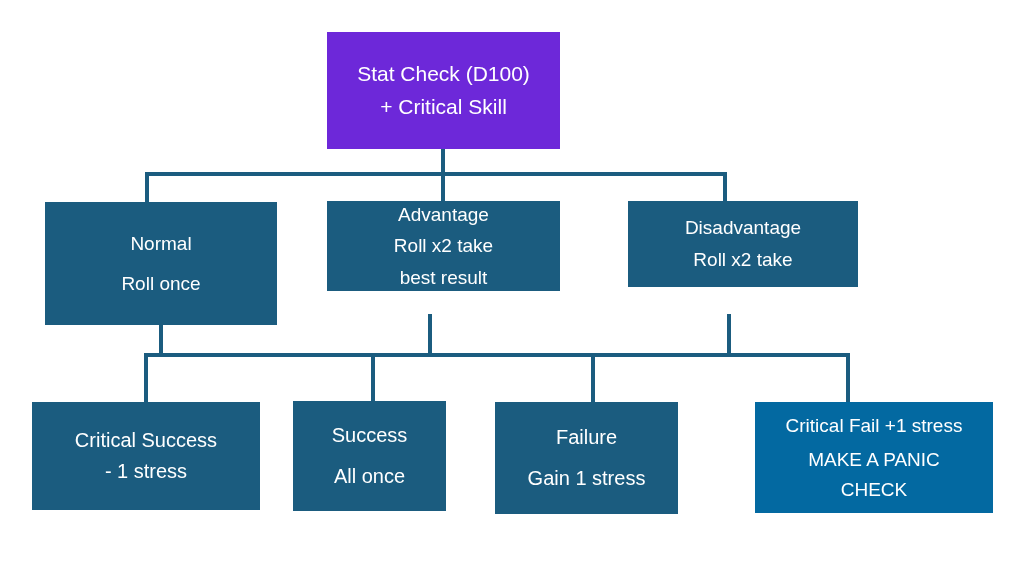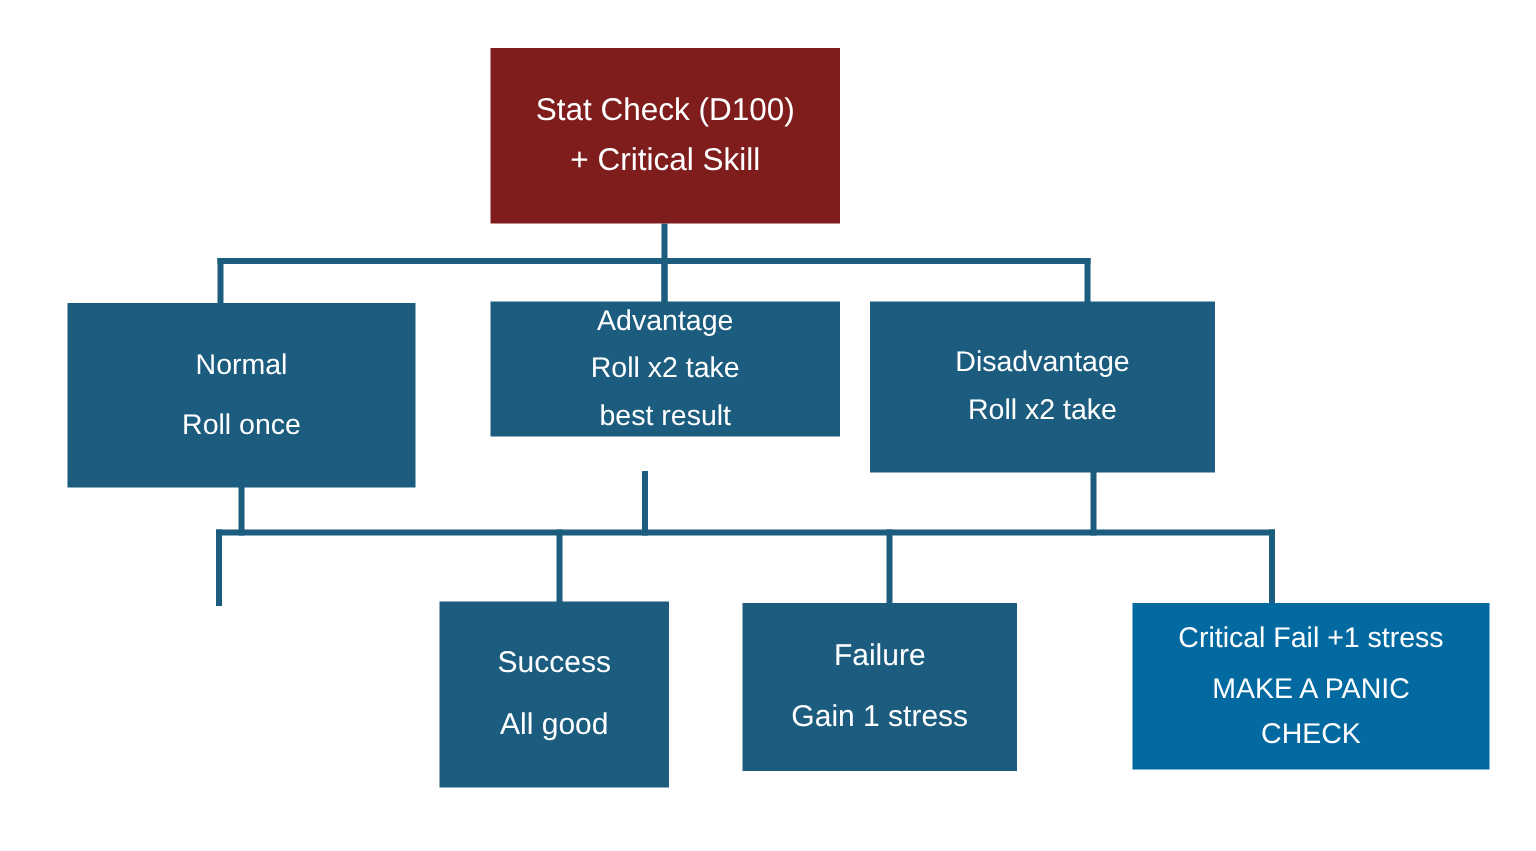--- a/index.html
+++ b/index.html
@@ -40,24 +40,24 @@
     background: #1B5C7F;
     z-index: 1;
   }
   .v { width: 4px; }
   .h { height: 4px; }
 
   
   #node-root      { left: 327px; top: 32px;  width: 233px; height: 117px; font-size: 21px; }
   #node-normal    { left: 45px;  top: 202px; width: 232px; height: 123px; font-size: 19px; }
   #node-advantage { left: 327px; top: 201px; width: 233px; height: 90px; font-size: 19px; }
-  #node-disadv    { left: 580px; top: 201px; width: 230px; height: 114px; font-size: 19px; }
+  #node-disadv    { left: 628px; top: 201px; width: 230px; height: 86px; font-size: 19px; }
 
   #node-crit-success { left: 32px;  top: 402px; width: 228px; height: 108px; font-size: 20px; }
-  #node-success      { left: 293px; top: 401px; width: 153px; height: 124px; font-size: 20px; }
+  #node-success      { left: 293px; top: 401px; width: 153px; height: 110px; font-size: 20px; }
   #node-failure      { left: 495px; top: 402px; width: 183px; height: 112px; font-size: 20px; }
   #node-crit-fail    { left: 755px; top: 402px; width: 238px; height: 111px; font-size: 19px; }
 
   #node-root .line       { margin: 1px 0; }
   #node-normal .line     { margin: 6px 0; }
   #node-advantage .line  { margin: 2px 0; }
   #node-disadv .line     { margin: 2px 0; }
   #node-crit-success .line { margin: 1px 0; }
   #node-success .line    { margin: 6px 0; }
   #node-failure .line    { margin: 6px 0; }
@@ -95,45 +95,49 @@
 
   <div class="conn v" id="c2-up-normal" style="background: rgb(27, 92, 127);"></div>
   <div class="conn v" id="c2-up-adv" style="background: rgb(27, 92, 127);"></div>
   <div class="conn v" id="c2-up-dis" style="background: rgb(27, 92, 127);"></div>
   <div class="conn h" id="c2-bus" style="background: rgb(27, 92, 127);"></div>
   <div class="conn v" id="c2-drop-1" style="background: rgb(27, 92, 127);"></div>
   <div class="conn v" id="c2-drop-2" style="background: rgb(27, 92, 127);"></div>
   <div class="conn v" id="c2-drop-3" style="background: rgb(27, 92, 127);"></div>
   <div class="conn v" id="c2-drop-4" style="background: rgb(27, 92, 127);"></div>
 
-  <div class="node" id="node-root" style="background: #7f1d1d; color: rgb(255, 255, 255);">
+  <div class="node" id="node-root" style="background: #6d28d9; color: rgb(255, 255, 255);">
     <span class="line">Stat Check (D100)</span>
     <span class="line">+ Critical Skill</span>
   </div>
 
   <div class="node" id="node-normal" style="background: rgb(27, 92, 127); color: rgb(255, 255, 255);">
     <span class="line">Normal</span>
     <span class="line">Roll once</span>
   </div>
 
   <div class="node" id="node-advantage" style="background: rgb(27, 92, 127); color: rgb(255, 255, 255);">
     <span class="line">Advantage</span>
     <span class="line">Roll x2 take</span>
     <span class="line">best result</span>
   </div>
 
   <div class="node" id="node-disadv" style="background: rgb(27, 92, 127); color: rgb(255, 255, 255);">
     <span class="line">Disadvantage</span>
     <span class="line">Roll x2 take</span>
   </div>
 
+  <div class="node" id="node-crit-success" style="background: rgb(27, 92, 127); color: rgb(255, 255, 255);">
+    <span class="line">Critical Success</span>
+    <span class="line">- 1 stress</span>
+  </div>
 
   <div class="node" id="node-success" style="background: rgb(27, 92, 127); color: rgb(255, 255, 255);">
     <span class="line">Success</span>
-    <span class="line">All good</span>
+    <span class="line">All once</span>
   </div>
 
   <div class="node" id="node-failure" style="background: rgb(27, 92, 127); color: rgb(255, 255, 255);">
     <span class="line">Failure</span>
     <span class="line">Gain 1 stress</span>
   </div>
 
   <div class="node" id="node-crit-fail" style="background: #0369a1; color: rgb(255, 255, 255);">
     <span class="line first">Critical Fail +1 stress</span>
     <span class="line">MAKE A PANIC</span>

